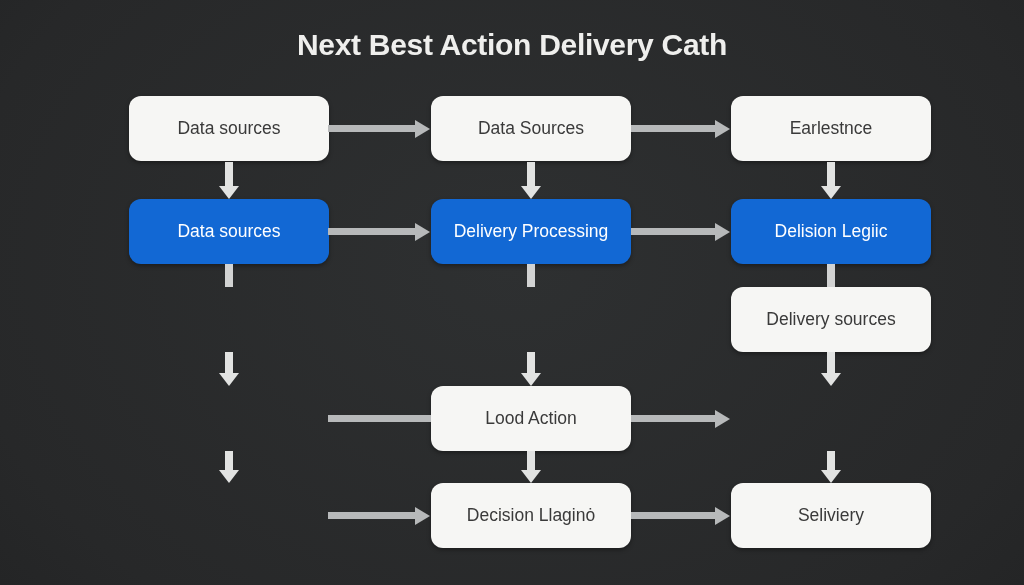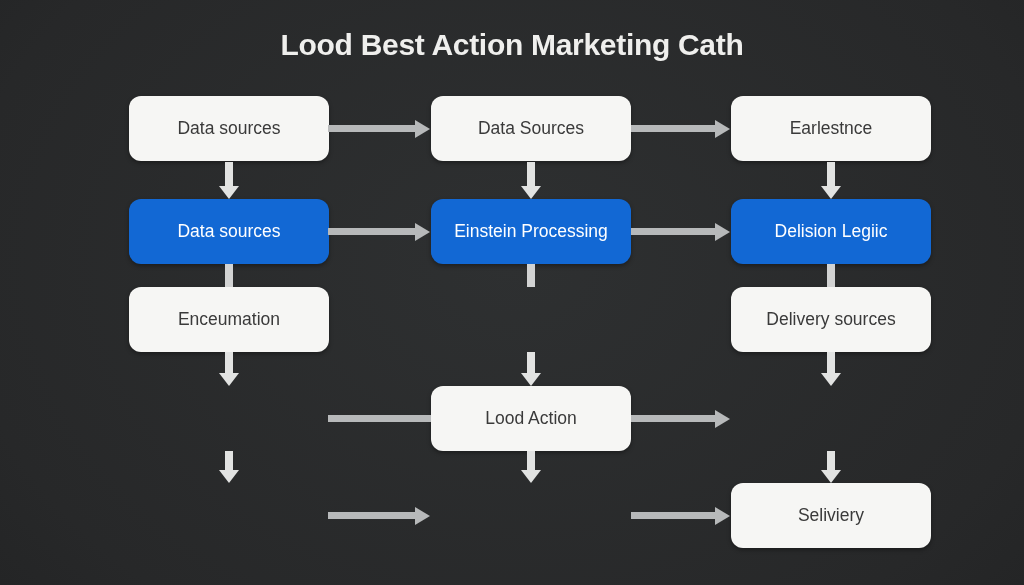--- a/index.html
+++ b/index.html
@@ -41,53 +41,53 @@
     content:'';position:absolute;bottom:-13px;left:50%;transform:translateX(-50%);
     border-top:13px solid #e2e3e2;
     border-left:10px solid transparent;border-right:10px solid transparent;
   }
 </style>
 </head>
 <body>
 
 <div class="stage">
 
-  <div class="title">Lood Best Action Marketing Cath</div>
+  <div class="title">Next Best Action Delivery Cath</div>
 
   <div class="box c1 r1 white">
     <span>Data sources</span>
   </div>
   <div class="box c2 r1 white">
     <span>Data Sources</span>
   </div>
   <div class="box c3 r1 white">
     <span>Earlestnce</span>
   </div>
 
   <div class="box c1 r2 blue">
     <span>Data sources</span>
   </div>
   <div class="box c2 r2 blue">
-    <span>Einstein Processing</span>
+    <span>Delivery Processing</span>
   </div>
   <div class="box c3 r2 blue">
     <span>Delision Legiic</span>
   </div>
 
-  <div class="box c1 r3 white">
-    <span>Enceumation</span>
-  </div>
   <div class="box c3 r3 white">
     <span>Delivery sources</span>
   </div>
 
   <div class="box c2 r4 white">
     <span>Lood Action</span>
   </div>
 
+  <div class="box c2 r5 white">
+    <span>Decision Llaginȯ</span>
+  </div>
   <div class="box c3 r5 white">
     <span>Seliviery</span>
   </div>
 
   <div class="h-line h-arrow" style="left:328px;top:125px;width:87px"></div>
   <div class="h-line h-arrow" style="left:631px;top:125px;width:84px"></div>
 
   <div class="h-line h-arrow" style="left:328px;top:228px;width:87px"></div>
   <div class="h-line h-arrow" style="left:631px;top:228px;width:84px"></div>
 

